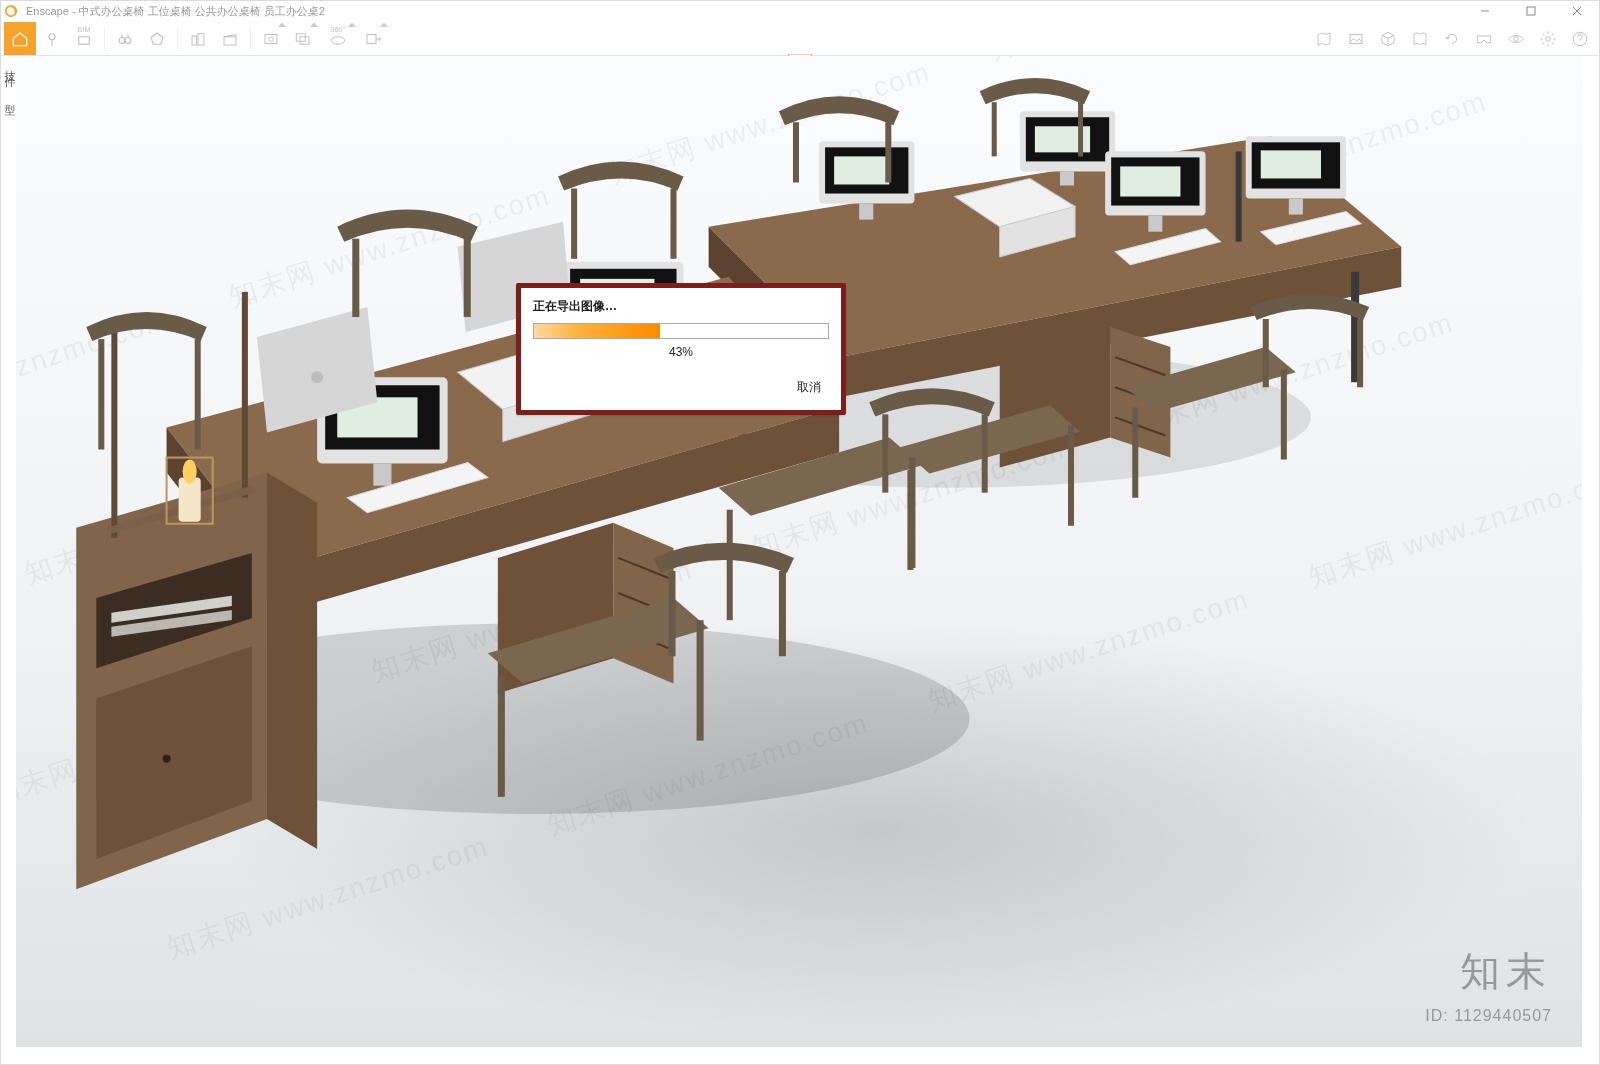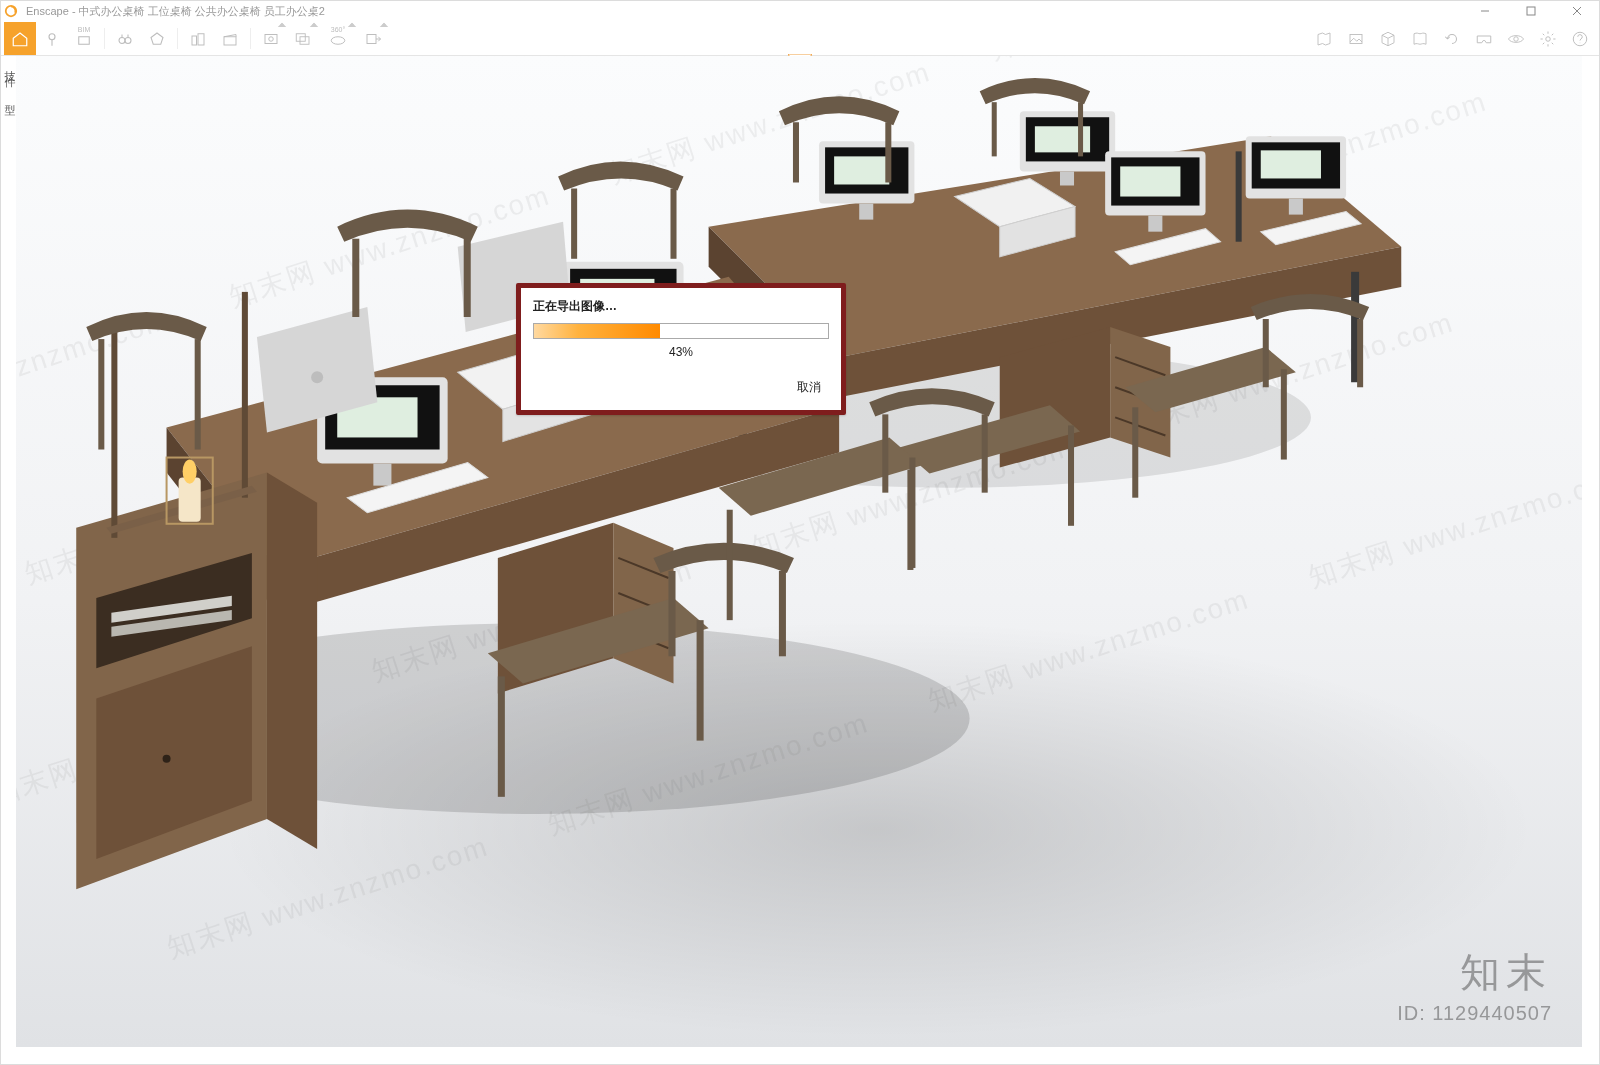--- a/index.html
+++ b/index.html
@@ -114,21 +114,21 @@
   .dialog .pct { text-align: center; padding: 6px 12px 10px; }
   .dialog .dlg-actions { display: flex; justify-content: flex-end; padding: 6px 14px 10px; }
   .dialog .btn-cancel { color: #222; cursor: pointer; padding: 4px 6px; }
 
   
   .wm {
     position: absolute; right: 30px; bottom: 22px; text-align: right;
     color: rgba(90,90,90,.55);
   }
   .wm .brand { font-size: 40px; letter-spacing: 6px; font-weight: 300; }
-  .wm .id { font-size: 20px; letter-spacing: 1px; margin-top: 2px; }
+  .wm .id { font-size: 16px; letter-spacing: 1px; margin-top: 8px; }
   .wm-repeat {
     position: absolute; inset: 0; pointer-events: none;
     transform: rotate(-18deg);
   }
   .wm-repeat div {
     position: absolute; color: rgba(120,120,120,.10);
     font-size: 28px; white-space: nowrap; letter-spacing: 2px;
   }
 
   

